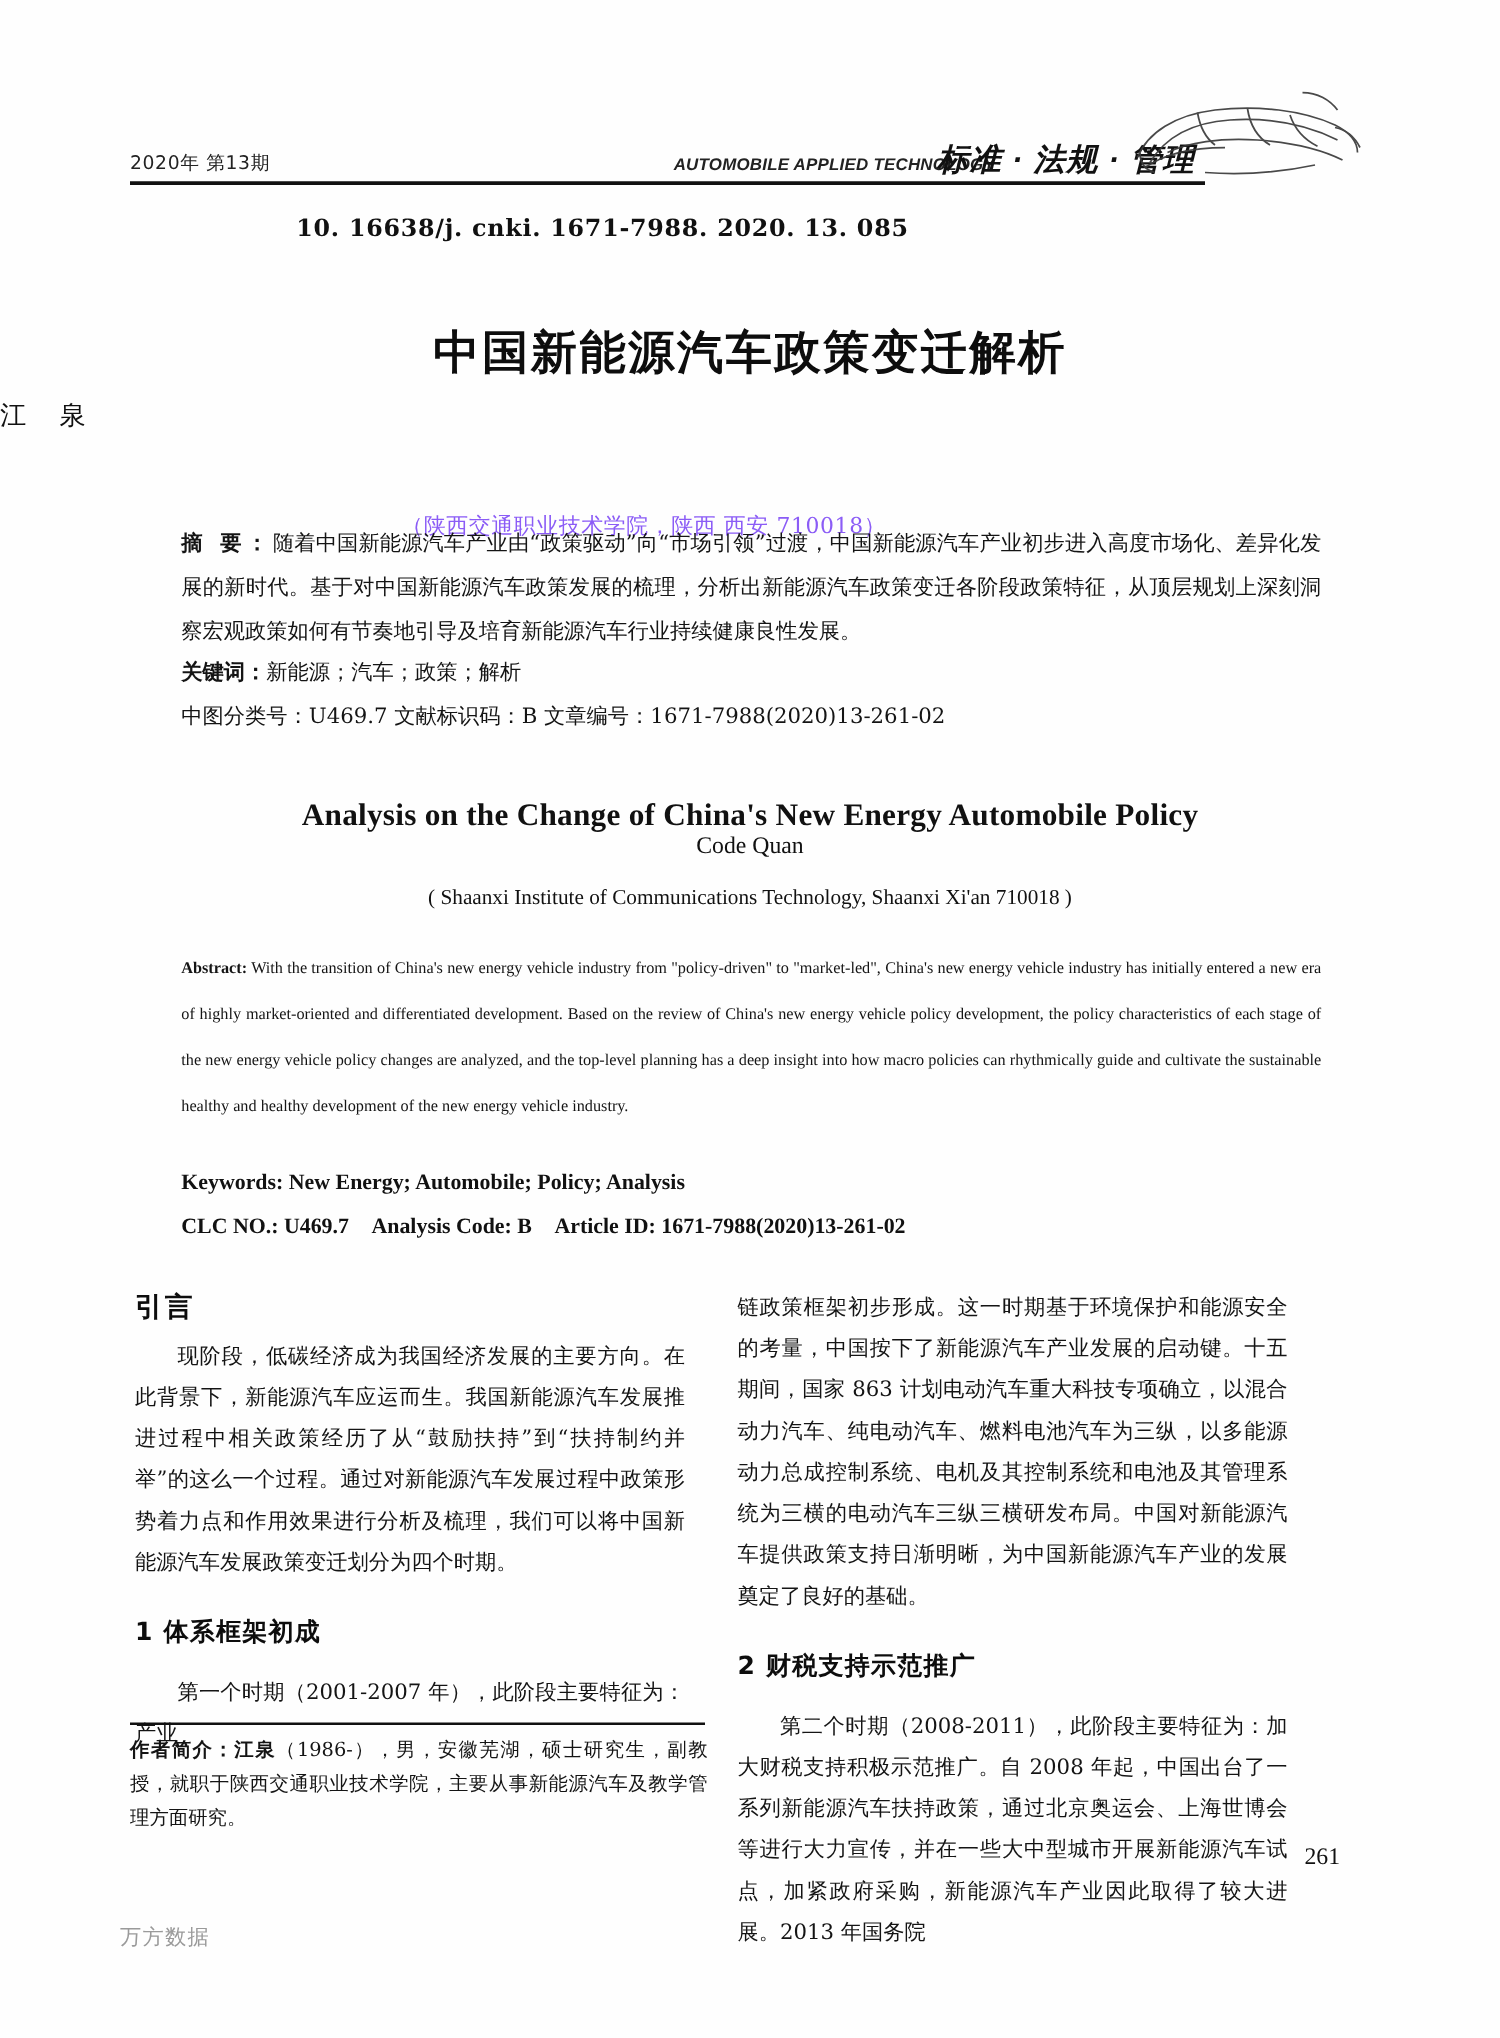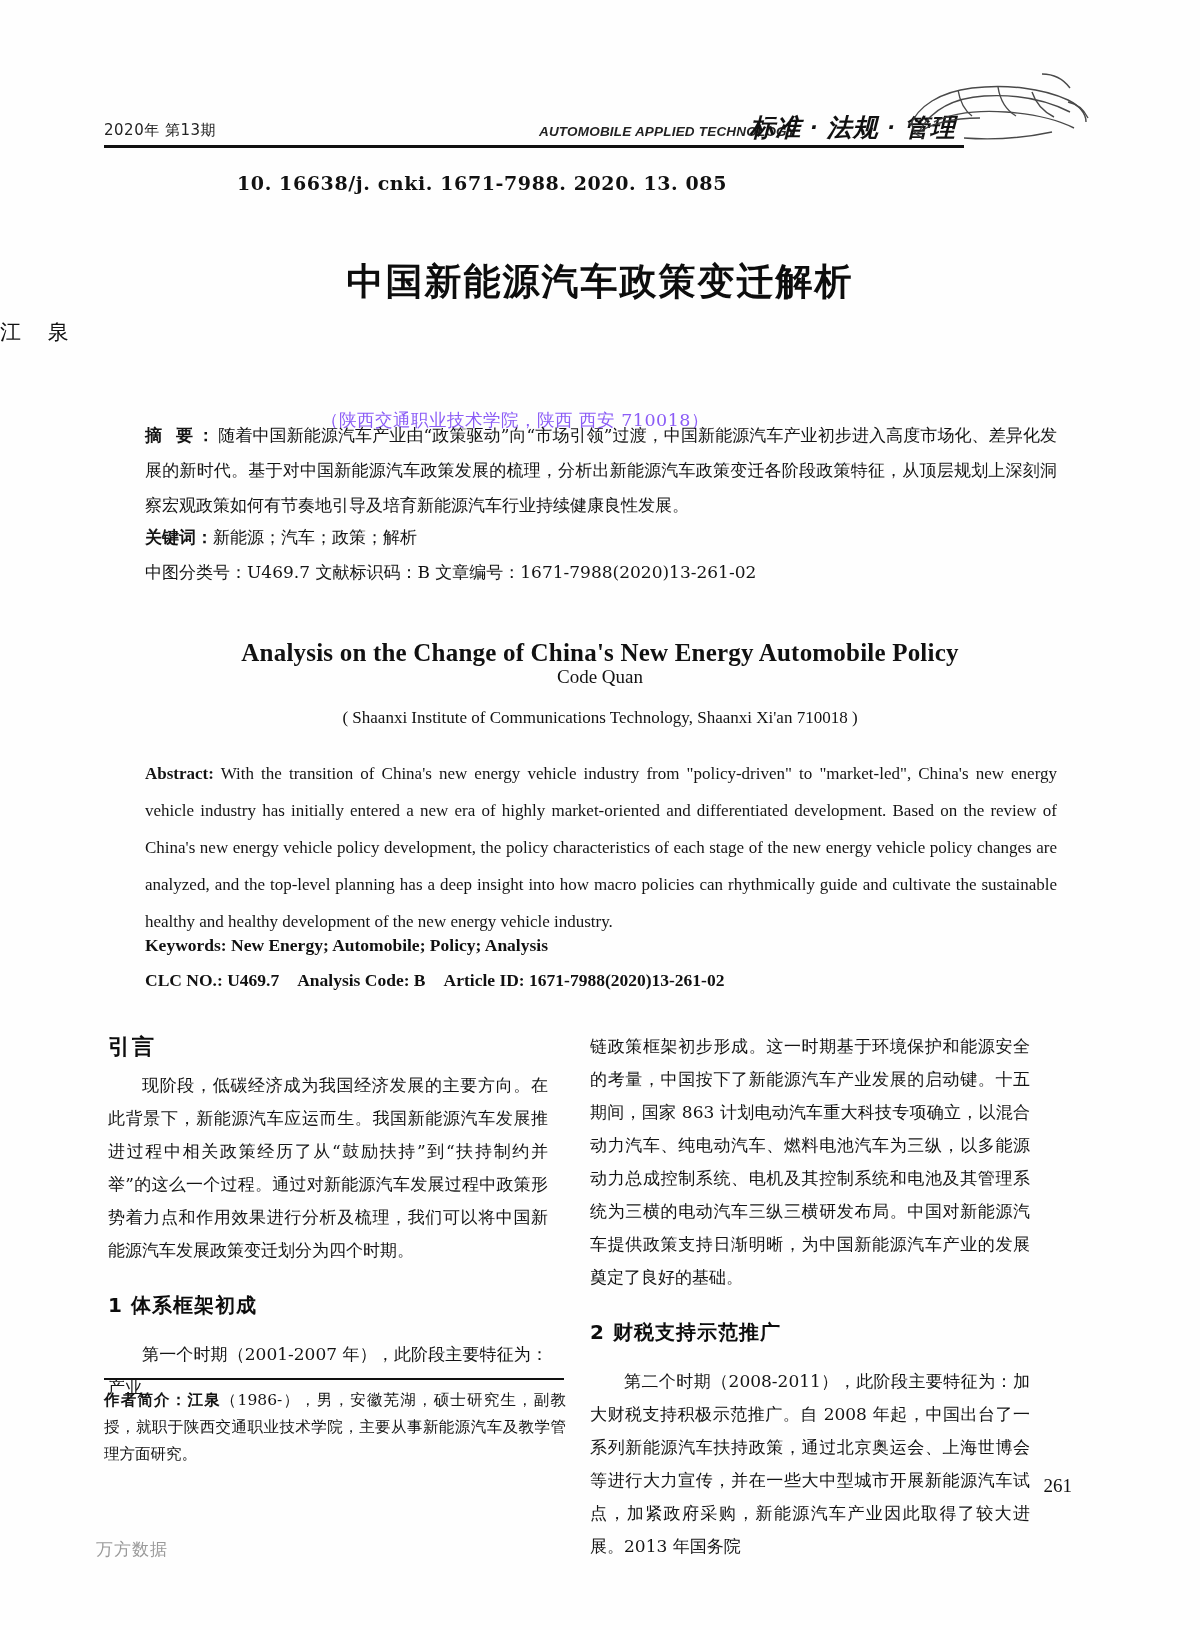--- a/index.html
+++ b/index.html
@@ -193,21 +193,21 @@
     font-family: "Liberation Serif", serif;
     font-size: 17px;
     color: #111;
   }
   .abs-en {
     position: absolute;
     left: 145px;
     top: 755px;
     width: 912px;
     font-family: "Liberation Serif", serif;
-    font-size: 17px;
+    font-size: 13px;
     line-height: 37px;
     text-align: justify;
     color: #141414;
   }
   .abs-en .lbl { font-weight: bold; }
   .kw-en {
     position: absolute;
     left: 145px;
     top: 935px;
     width: 912px;

